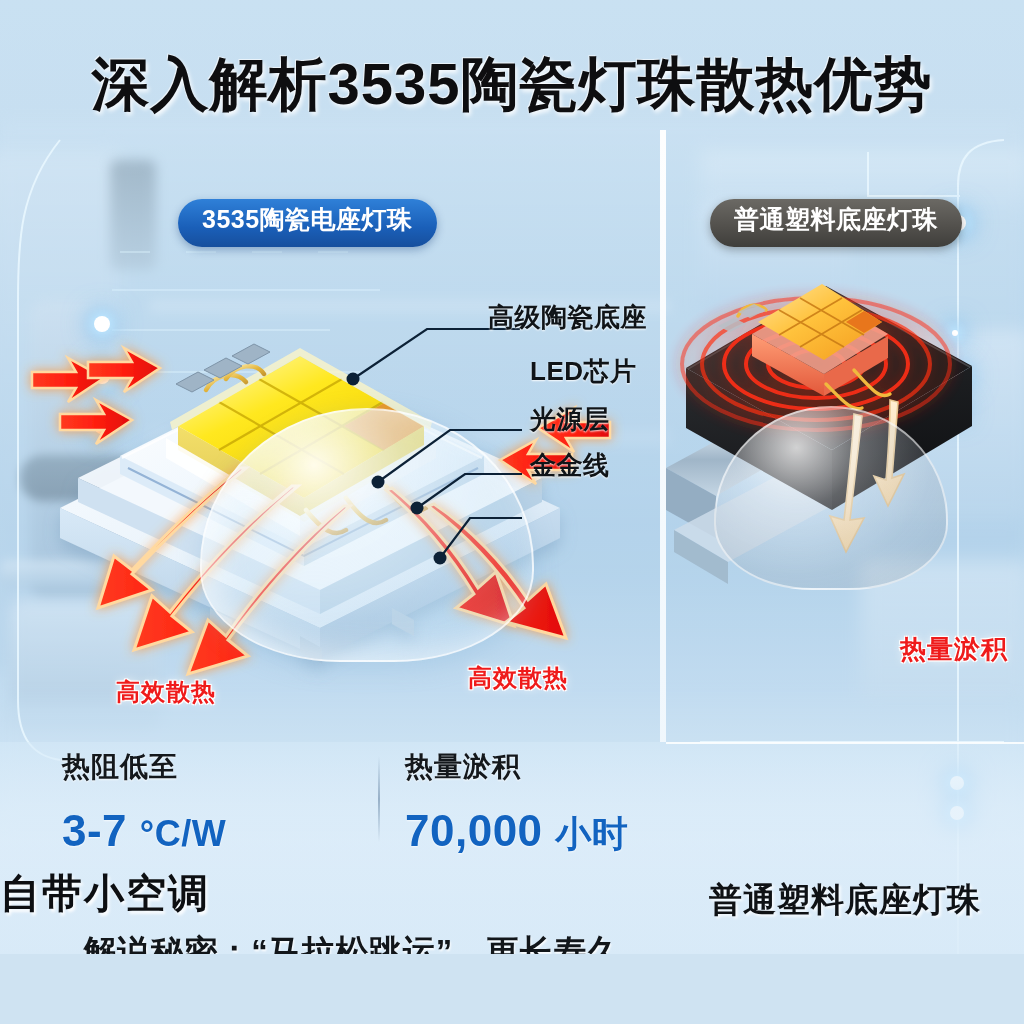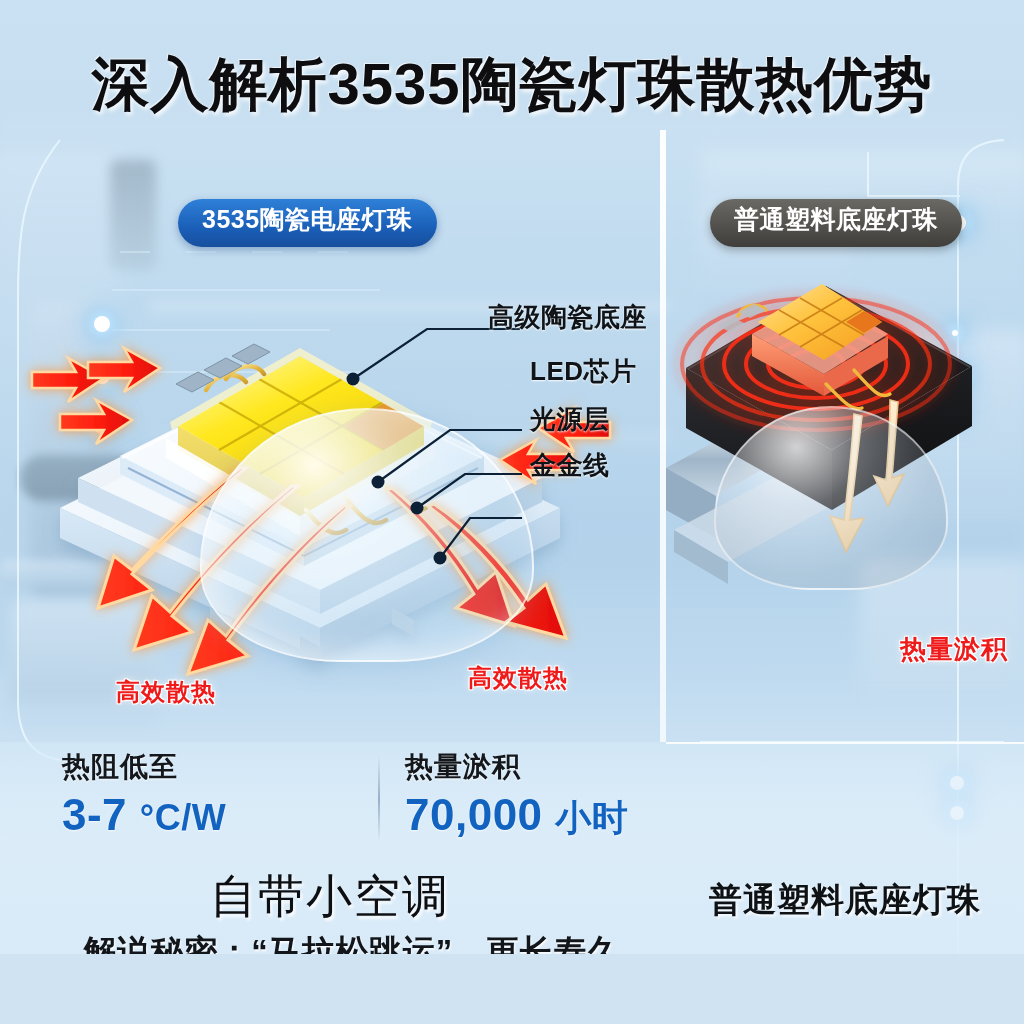--- a/index.html
+++ b/index.html
@@ -105,30 +105,30 @@
     white-space:nowrap;letter-spacing:.5px;
     text-shadow:0 1px 2px rgba(255,255,255,.9);margin-top:24px;}
 
   
   .stats{position:absolute;left:0;top:748px;width:660px;height:106px;}
   .stat{position:absolute;top:0;}
   .stat-1{left:62px;}
   .stat-2{left:405px;}
   .stat-cap{font-size:28px;font-weight:700;color:#14181c;letter-spacing:1px;
     text-shadow:0 1px 2px rgba(255,255,255,.85);white-space:nowrap;}
-  .stat-val{margin-top:4px;font-size:44px;font-weight:700;color:#1263c0;
+  .stat-val{margin-top:20px;font-size:44px;font-weight:700;color:#1263c0;
     letter-spacing:.5px;white-space:nowrap;
     text-shadow:0 1px 2px rgba(255,255,255,.75);}
   .stat-val .unit{font-size:36px;}
   .stat-sep{position:absolute;left:378px;top:756px;width:2px;height:86px;
     background:linear-gradient(180deg,rgba(120,150,180,0),rgba(96,128,160,.55),rgba(120,150,180,0));}
 
   
-  .headline{position:absolute;left:0;top:866px;width:660px;text-align:center;
-    font-size:46px;font-weight:400;color:#0d0f12;letter-spacing:2px;
+  .headline{position:absolute;left:0;top:866px;width:660px;
+    font-size:40px;font-weight:700;color:#0d0f12;letter-spacing:2px;
     text-shadow:2px 3px 3px rgba(255,255,255,.9);white-space:nowrap;}
   .subline{position:absolute;left:0;top:930px;width:660px;text-align:center;
     font-size:33px;font-weight:600;color:#12161a;letter-spacing:.5px;
     text-shadow:1px 2px 2px rgba(255,255,255,.85);white-space:nowrap;padding-left:22px;}
   .right-caption{position:absolute;left:666px;top:878px;width:358px;text-align:center;
     font-size:33px;font-weight:700;color:#0f1215;letter-spacing:1px;
     text-shadow:2px 2px 3px rgba(255,255,255,.85);white-space:nowrap;}
 
   .bottom-band{position:absolute;left:0;top:742px;width:1024px;height:282px;
     background:linear-gradient(180deg,rgba(214,234,248,.55) 0%,rgba(223,238,250,.75) 35%,rgba(214,233,247,.85) 100%);}

